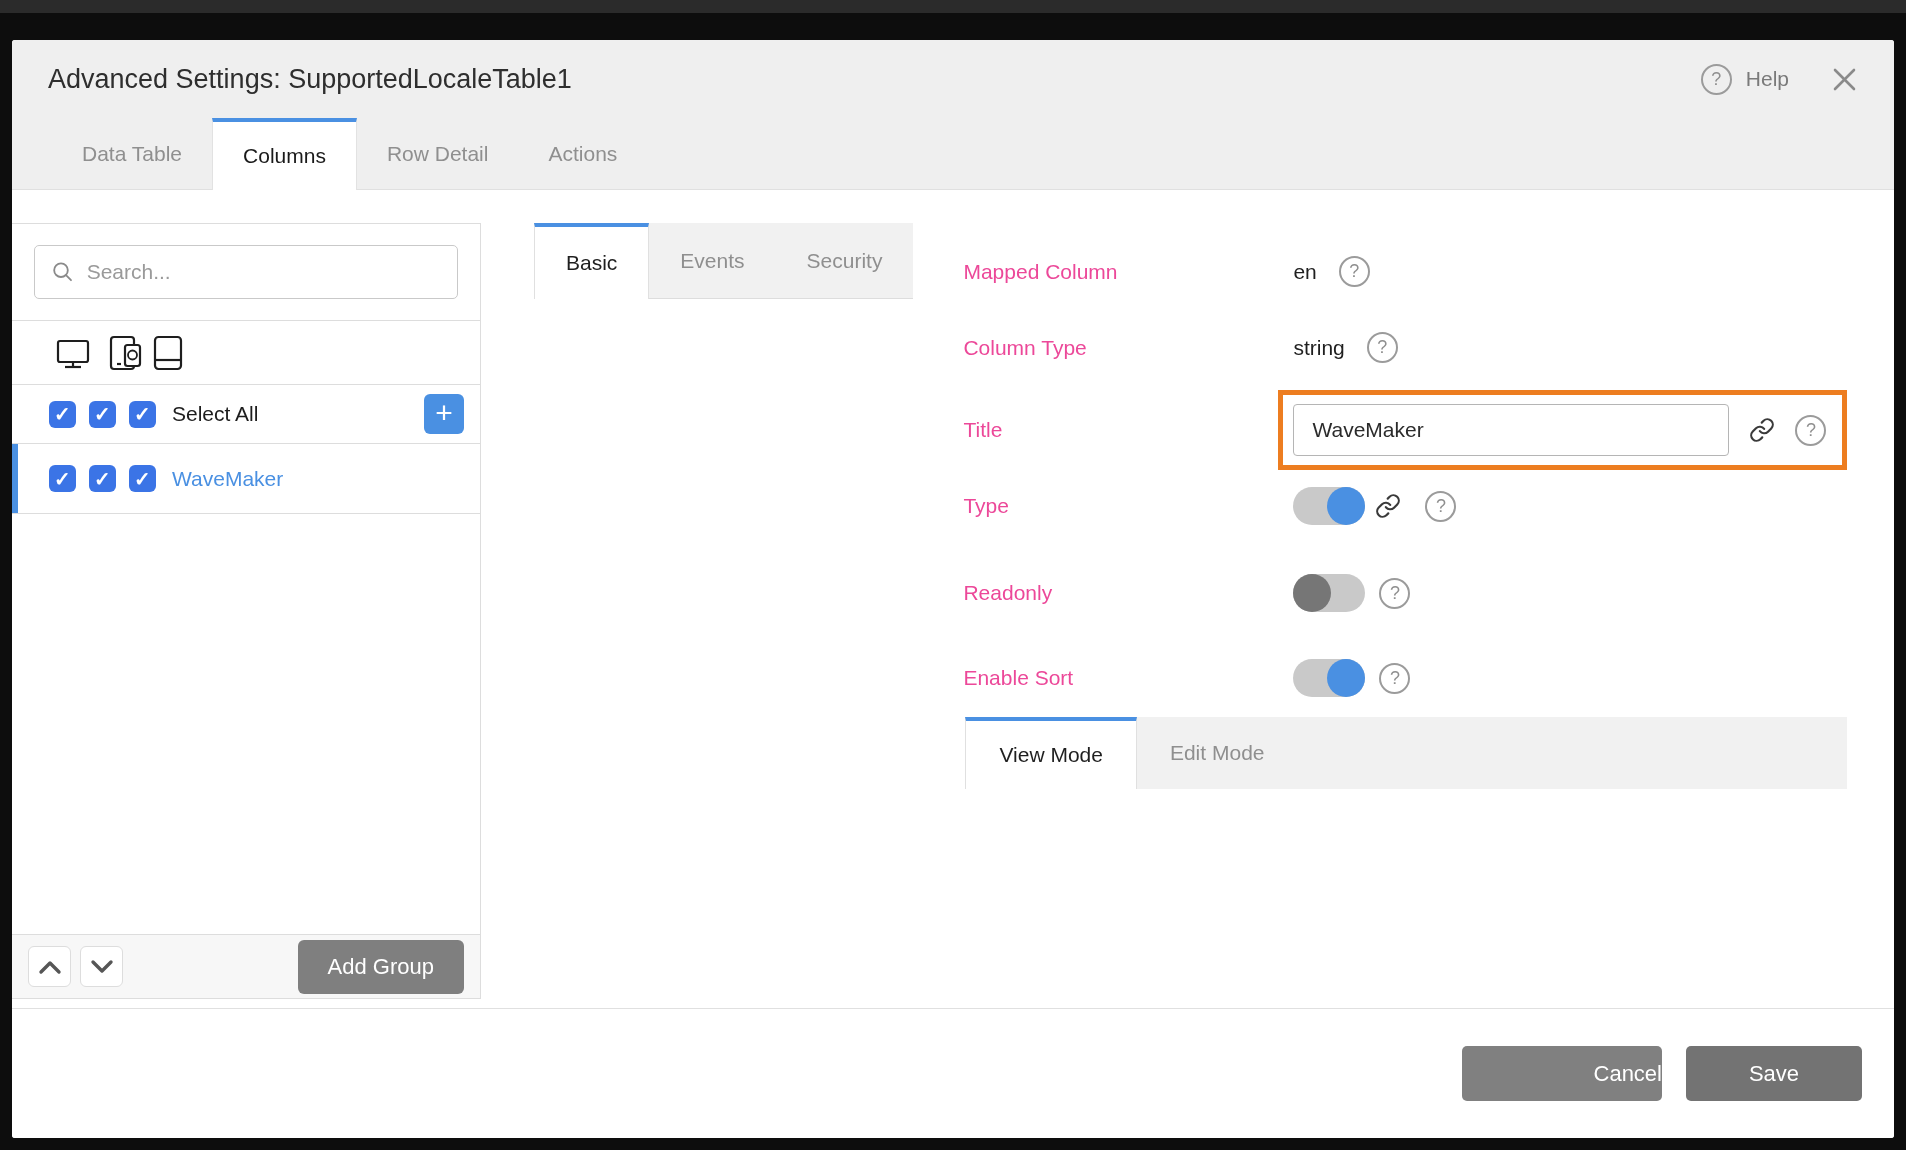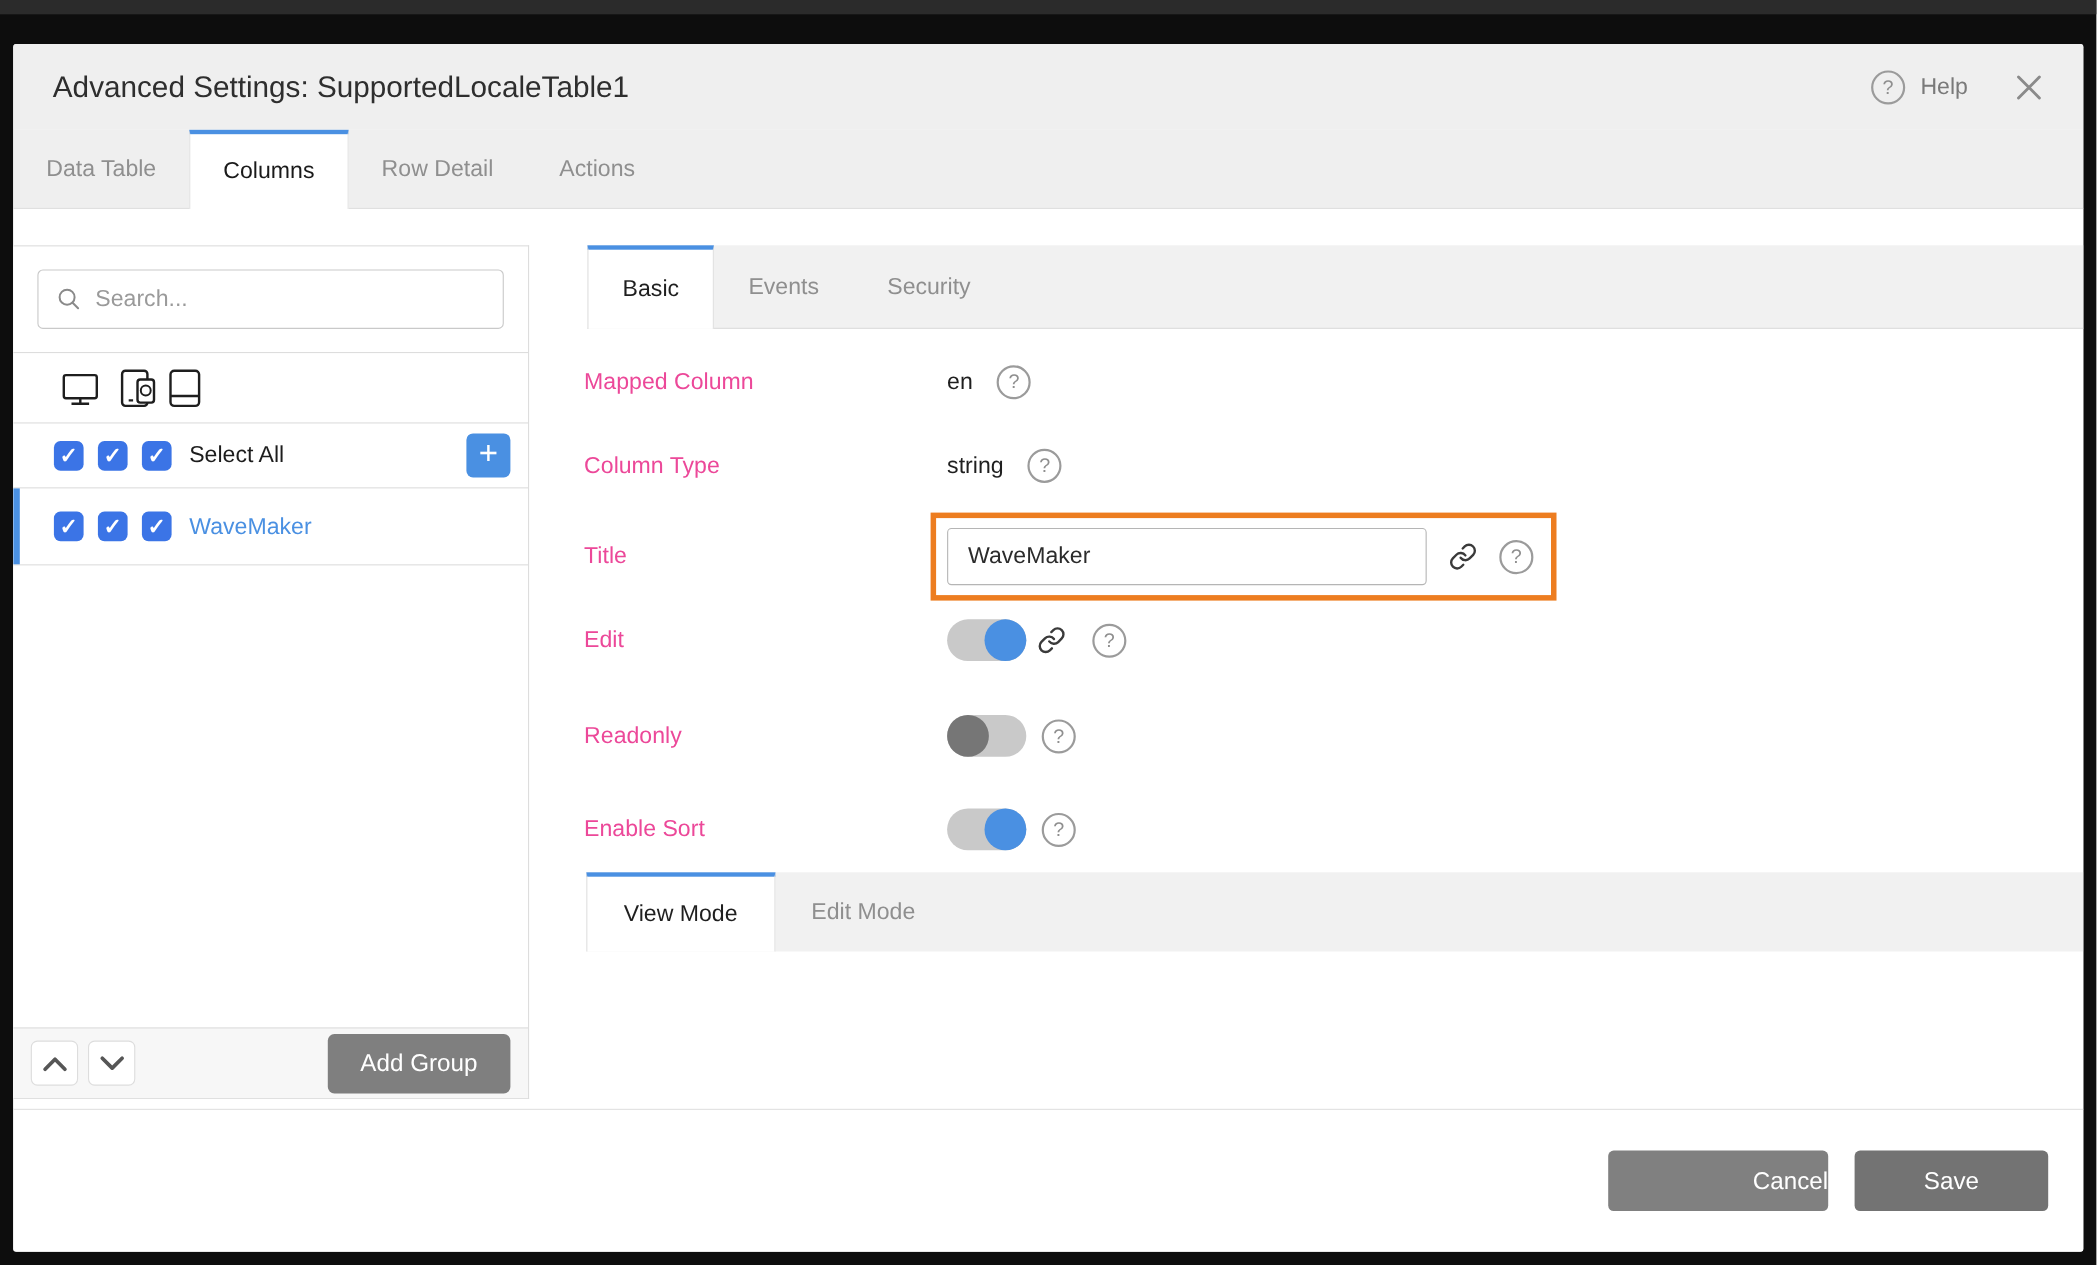--- a/index.html
+++ b/index.html
@@ -16,21 +16,21 @@
   .hdr-right { display:flex; align-items:center; gap:14px; }
   .help-circle { width:31px; height:31px; border:2px solid #9b9b9b; border-radius:50%;
                  display:inline-flex; align-items:center; justify-content:center;
                  color:#8f8f8f; font-size:18px; flex:0 0 auto; }
   .help-circle::after { content:"?"; }
   .help-label { font-size:21px; color:#7a7a7a; }
   .close-x { margin-left:28px; cursor:pointer; }
 
   
   .main-tabs { height:72px; background:#efefef; border-bottom:1px solid #e0e0e0;
-               display:flex; align-items:stretch; flex:0 0 auto; }
+               display:flex; align-items:stretch; padding-left:40px; flex:0 0 auto; }
   .mtab { padding:0 30px; display:flex; align-items:center; font-size:21px; color:#8f8f8f; cursor:pointer; }
   .mtab.active { background:#fff; color:#1a1a1a; border-top:4px solid #4a90e2;
                  border-left:1px solid #e2e2e2; border-right:1px solid #e2e2e2; margin-bottom:-1px; }
 
   
   .dlg-body { flex:1 1 auto; display:flex; padding-top:33px; min-height:0; background:#fff; }
 
   
   .sidebar { width:469px; height:776px; flex:0 0 auto; display:flex; flex-direction:column;
              border:1px solid #ddd; border-left:none; background:#fff; }
@@ -60,21 +60,21 @@
   .add-col-btn::after { content:"+"; margin-top:-3px; }
   .sb-spacer { flex:1; }
   .sb-footer { height:64px; background:#f7f7f7; border-top:1px solid #ddd; display:flex;
                align-items:center; padding:0 16px; gap:9px; }
   .nav-btn { width:43px; height:41px; background:#fff; border:1px solid #ddd; border-radius:6px;
              display:flex; align-items:center; justify-content:center; cursor:pointer; }
   .add-group-btn { margin-left:auto; height:54px; padding:0 30px; background:#7f7f7f; color:#fff;
                    font-size:22px; border:none; border-radius:6px; cursor:pointer; }
 
   
-  .panel { flex:1 1 auto; display:flex; flex-direction:column; min-width:0; }
+  .panel { flex:1 1 auto; display:flex; flex-direction:row; min-width:0; }
   .sub-tabs { height:76px; background:#f1f1f1; border-bottom:1px solid #ddd;
               display:flex; align-items:stretch; margin-left:53px; flex:0 0 auto; }
   .stab { padding:0 31px; display:flex; align-items:center; font-size:21px; color:#8f8f8f; cursor:pointer; }
   .stab.active { background:#fff; color:#1f1f1f; border-top:4px solid #4a90e2;
                  border-left:1px solid #e0e0e0; border-right:1px solid #e0e0e0; margin-bottom:-1px; }
   .panel-body { height:664px; overflow:hidden; padding:33px 0 0 50px; }
 
   .frow { display:flex; align-items:center; }
   .flabel { width:330px; font-size:21px; color:#ec4899; flex:0 0 auto; }
   .fctrl { display:flex; align-items:center; }
@@ -235,21 +235,21 @@
                 <svg width="26" height="26" viewBox="0 0 24 24">
                   <path d="M10 13a5 5 0 0 0 7.54.54l3-3a5 5 0 0 0-7.07-7.07l-1.72 1.71" stroke="#3a3a3a" stroke-width="2" fill="none" stroke-linecap="round"></path>
                   <path d="M14 11a5 5 0 0 0-7.54-.54l-3 3a5 5 0 0 0 7.07 7.07l1.71-1.71" stroke="#3a3a3a" stroke-width="2" fill="none" stroke-linecap="round"></path>
                 </svg>
                 <span class="help-circle"></span>
               </div>
             </div>
           </div>
 
           <div class="frow mb49">
-            <div class="flabel">Edit</div>
+            <div class="flabel">Type</div>
             <div class="fctrl">
               <span class="toggle on">
                   <span class="knob"></span>
                 </span>
               <svg width="26" height="26" viewBox="0 0 24 24" style="margin-left:10px">
                 <path d="M10 13a5 5 0 0 0 7.54.54l3-3a5 5 0 0 0-7.07-7.07l-1.72 1.71" stroke="#3a3a3a" stroke-width="2" fill="none" stroke-linecap="round"></path>
                 <path d="M14 11a5 5 0 0 0-7.54-.54l-3 3a5 5 0 0 0 7.07 7.07l1.71-1.71" stroke="#3a3a3a" stroke-width="2" fill="none" stroke-linecap="round"></path>
               </svg>
               <span class="help-circle" style="margin-left:24px"></span>
             </div>

